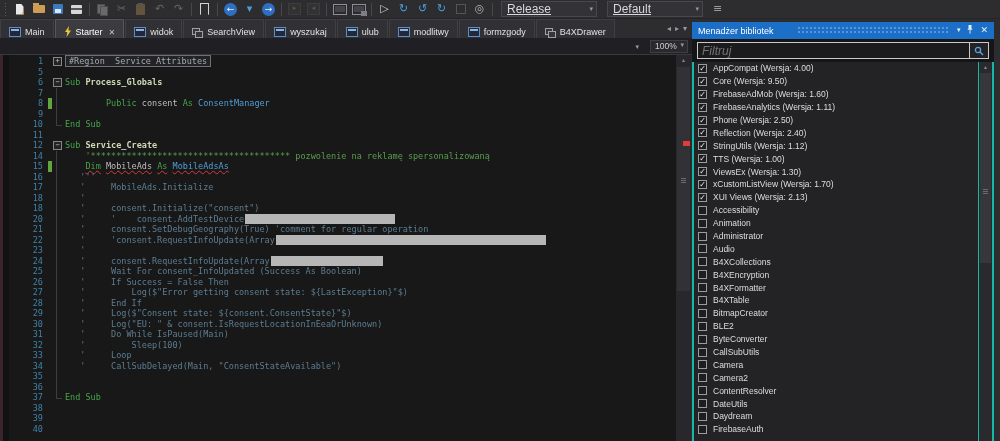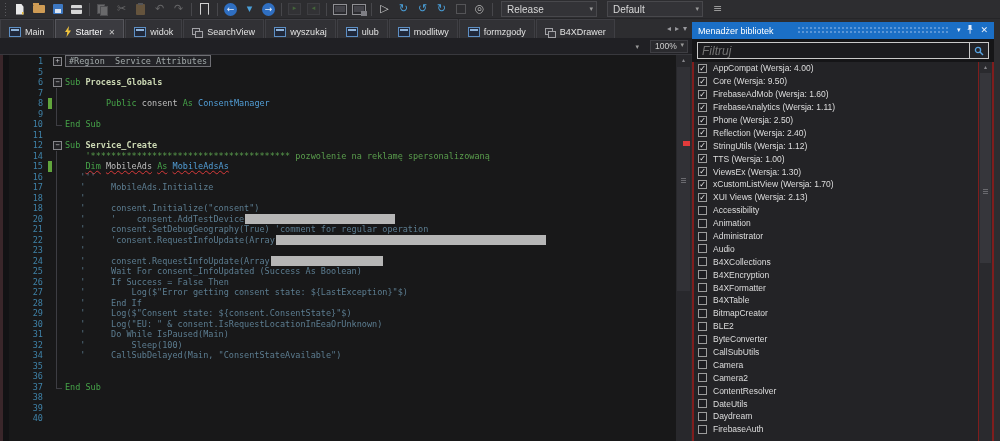--- a/index.html
+++ b/index.html
@@ -10,21 +10,21 @@
   #toolbar{position:absolute;left:0;top:0;width:1000px;height:19px;background:#2d2d30;
            border-bottom:1px solid #252528;display:flex;align-items:center;padding-left:2px;box-sizing:border-box;}
   #toolbar-grip{width:4px;height:14px;margin:0 2px;
       background-image:radial-gradient(#5a5a5e 0.7px, transparent 0.8px);background-size:3px 3px;}
   #toolbar-icons{display:flex;align-items:center;height:100%;}
   .tbtn{width:17px;height:15px;display:flex;align-items:center;justify-content:center;margin:0 1px;border-radius:2px;position:relative;}
   .tbtn.dis{opacity:.42;}
   .tsep{width:1px;height:13px;background:#47474b;margin:0 3px;}
   .tglyph{font-family:"DejaVu Sans",sans-serif;font-size:11px;line-height:12px;color:#c8c8c8;}
   .tcombo{width:94px;height:14px;background:#333337;border:1px solid #48484c;display:flex;align-items:center;margin:0 5px;}
-  .tclabel{font-size:10px;color:#d8d8d8;padding-left:5px;flex:1;}
+  .tclabel{font-size:12px;color:#d8d8d8;padding-left:5px;flex:1;text-decoration:underline;}
   .tccaret{font-size:7px;color:#9a9a9a;padding-right:3px;font-family:"DejaVu Sans",sans-serif;}
   
   .sh{display:block;position:relative;}
   .sh-new{width:8px;height:11px;background:#e9e9e9;clip-path:polygon(0 0,70% 0,100% 30%,100% 100%,0 100%);}
   .sh-new::after{content:"";position:absolute;right:-2px;bottom:-1px;width:4px;height:4px;background:#e3b93c;}
   .sh-open{width:12px;height:8px;background:#cf9c55;border-radius:1px;}
   .sh-open::before{content:"";position:absolute;left:0;top:-2px;width:6px;height:2px;background:#cf9c55;}
   .sh-save{width:10px;height:10px;background:#3d78c2;border-radius:1px;}
   .sh-save::after{content:"";position:absolute;left:2px;bottom:1px;width:6px;height:4px;background:#dde6f2;}
   .sh-zip{width:11px;height:9px;background:#d6d6d6;border-radius:1px;}
@@ -96,21 +96,21 @@
   
   #vscroll{position:absolute;left:676px;top:55px;width:15px;height:386px;background:#28282c;}
   #vscroll .varr{position:absolute;top:1px;left:0;width:100%;text-align:center;color:#85858a;
       font-size:6px;font-family:"DejaVu Sans",sans-serif;}
   #vthumb{position:absolute;left:1px;right:1px;top:12px;height:224px;background:#313136;}
   #vgrip{position:absolute;left:4px;right:4px;top:113px;height:1px;background:#6a6a6f;
       box-shadow:0 2px 0 #6a6a6f,0 -2px 0 #6a6a6f;}
   #vred{position:absolute;right:1px;top:86px;width:7px;height:5px;background:#e23b3b;}
 
   
-  #panel{position:absolute;left:692px;top:22px;width:302px;height:419px;background:#7f1d1d;}
+  #panel{position:absolute;left:692px;top:22px;width:302px;height:419px;background:#14b8a6;}
   #paneltitle{position:absolute;top:0;left:0;width:100%;height:17px;background:#1b6fc6;display:flex;align-items:center;}
   #paneltitle::after{content:"";position:absolute;left:105px;right:45px;top:4px;bottom:4px;
       background-image:radial-gradient(#6aa0dd 0.8px, transparent 0.9px);background-size:4px 4px;opacity:.8;}
   .ptlabel{font-size:9px;color:#ffffff;padding-left:6px;position:relative;z-index:1;}
   #pticons{margin-left:auto;display:flex;align-items:center;gap:6px;padding-right:6px;position:relative;z-index:1;}
   #pticons .pt{color:#eaf1fb;font-size:9px;line-height:9px;font-family:"DejaVu Sans",sans-serif;}
   #pticons .pt.small{font-size:7px;}
   #filterrow{position:absolute;top:17px;left:0;width:100%;height:23px;background:#151517;
       display:flex;align-items:center;padding:0 5px;box-sizing:border-box;}
   #filterbox{flex:1;height:15px;border:1px solid #c9c9c9;background:#1b1b1e;display:flex;align-items:stretch;}
@@ -505,20 +505,28 @@
         </div>
         <div class="crow">
           <span class="ln">32</span>
           <span class="chg"></span>
           <span class="fc">
             <i class="vg"></i>
           </span>
           <span class="ct"><span class="cb">   '         Sleep(100)</span></span>
         </div>
         <div class="crow">
+          <span class="ln">33</span>
+          <span class="chg"></span>
+          <span class="fc">
+            <i class="vg"></i>
+          </span>
+          <span class="ct"><span class="cb">   '     Loop</span></span>
+        </div>
+        <div class="crow">
           <span class="ln">34</span>
           <span class="chg"></span>
           <span class="fc">
             <i class="vg"></i>
           </span>
           <span class="ct"><span class="cb">   '     CallSubDelayed(Main, "ConsentStateAvailable")</span></span>
         </div>
         <div class="crow">
           <span class="ln">35</span>
           <span class="chg"></span>

